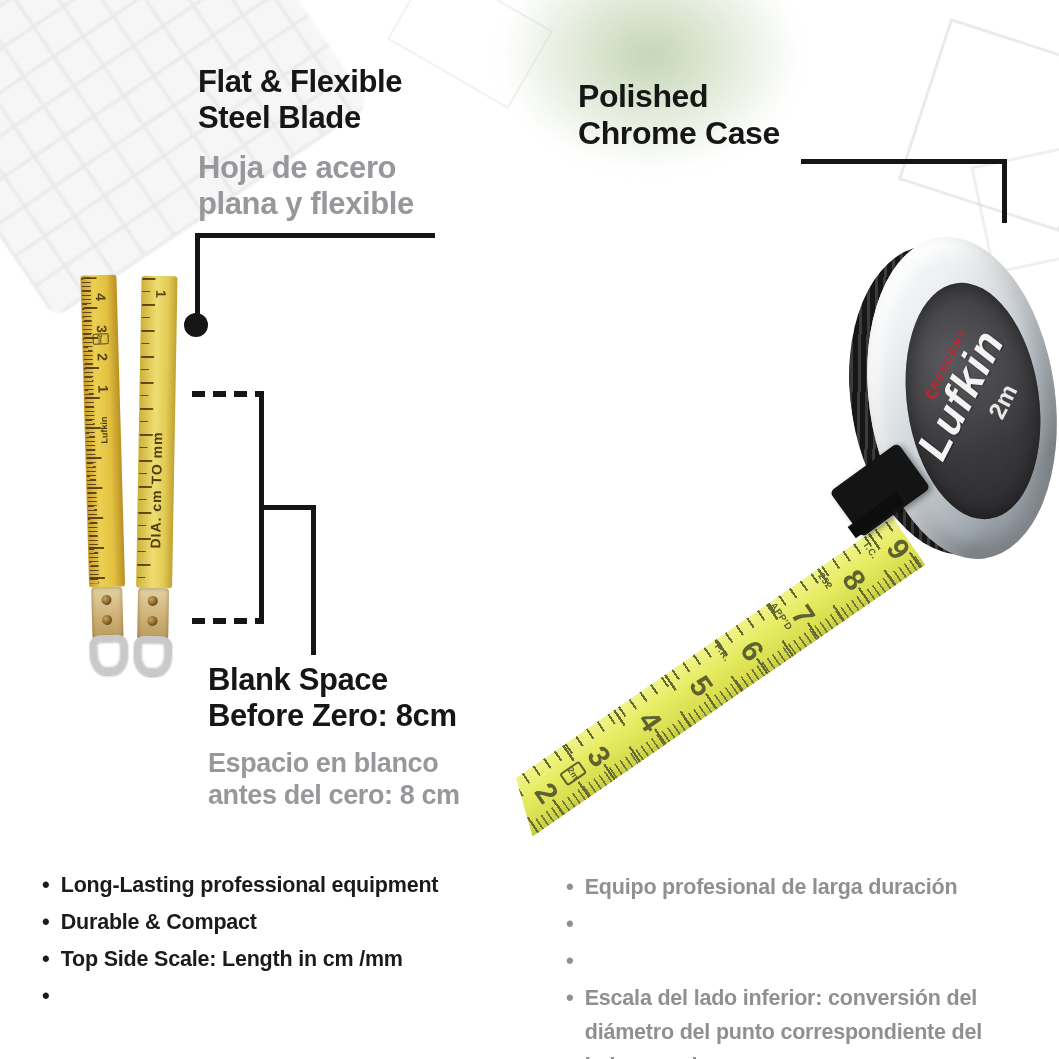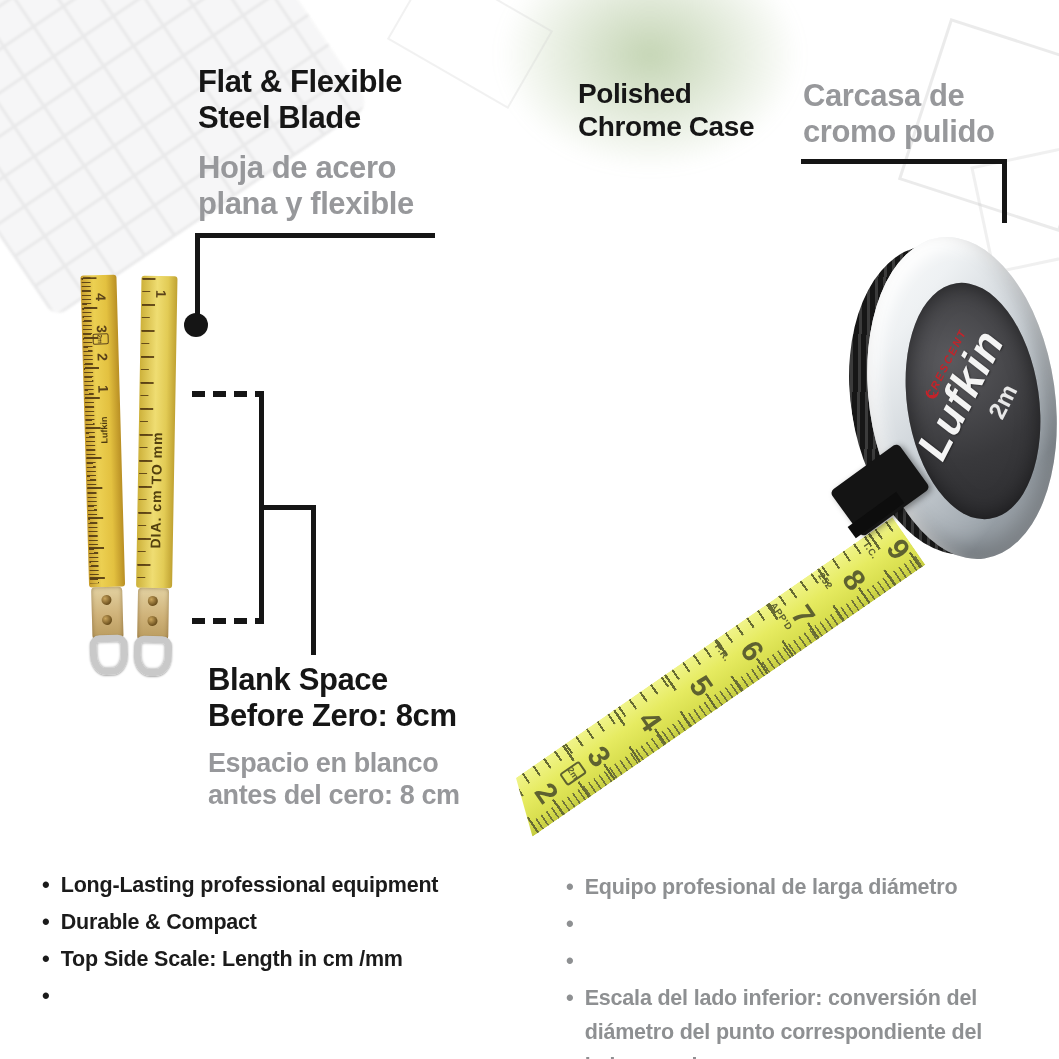--- a/index.html
+++ b/index.html
@@ -21,21 +21,21 @@
     transform:rotate(-12deg);opacity:.3;}
   .bg-sketch3{left:400px;top:-10px;width:140px;height:90px;border:2px solid #d2d2d2;
     transform:rotate(30deg);opacity:.3;}
 
   
   .h{white-space:pre-line;font-weight:800;letter-spacing:-.4px;line-height:1.17;}
   .h-black{color:#161616;}
   .h-gray{color:#97989b;}
   .h-blade-en{left:198px;top:64px;font-size:31px;}
   .h-blade-es{left:198px;top:150px;font-size:31px;}
-  .h-case-en{left:578px;top:78px;font-size:28px;}
+  .h-case-en{left:578px;top:78px;font-size:32px;}
   .h-case-es{left:803px;top:78px;font-size:31px;}
   .h-blank-en{left:208px;top:662px;font-size:31px;}
   .h-blank-es{left:208px;top:748px;font-size:27px;z-index:1;}
 
   
   .ln{background:#151515;}
   .ln-a-h{left:195px;top:233px;width:240px;height:5px;}
   .ln-a-v{left:195px;top:233px;width:5px;height:86px;}
   .dot{left:184px;top:313px;width:24px;height:24px;border-radius:50%;background:#151515;}
   .dash{height:6px;background:repeating-linear-gradient(90deg,#151515 0 13px,transparent 13px 21px);}
@@ -152,22 +152,20 @@
   <div class="bg-sketch1"></div>
   <div class="bg-sketch2"></div>
   <div class="bg-sketch3"></div>
 
   <div class="h h-gray h-blade-es">Hoja de acero
 plana y flexible</div>
   <div class="h h-black h-blade-en">Flat &amp; Flexible
 Steel Blade</div>
   <div class="h h-black h-case-en">Polished
 Chrome Case</div>
-  <div class="h h-gray h-case-es">Carcasa de
-cromo pulido</div>
   <div class="h h-black h-blank-en">Blank Space
 Before Zero: 8cm</div>
   <div class="h h-gray h-blank-es">Espacio en blanco
 antes del cero: 8 cm</div>
 
   <div class="ln ln-a-h"></div>
   <div class="ln ln-a-v"></div>
   <div class="dot"></div>
   <div class="dash dash1"></div>
   <div class="dash dash2"></div>
@@ -260,21 +258,21 @@
       <span class="ftext">Top Side Scale: Length in cm /mm</span>
     </div>
     <div class="feat">
       <span class="fdot">•</span>
     </div>
   </div>
 
   <div class="feats feats-es">
     <div class="feat">
       <span class="fdot">•</span>
-      <span class="ftext">Equipo profesional de larga diámetro</span>
+      <span class="ftext">Equipo profesional de larga duración</span>
     </div>
     <div class="feat">
       <span class="fdot">•</span>
     </div>
     <div class="feat">
       <span class="fdot">•</span>
     </div>
     <div class="feat">
       <span class="fdot">•</span>
       <span class="ftext">Escala del lado inferior: conversión del

